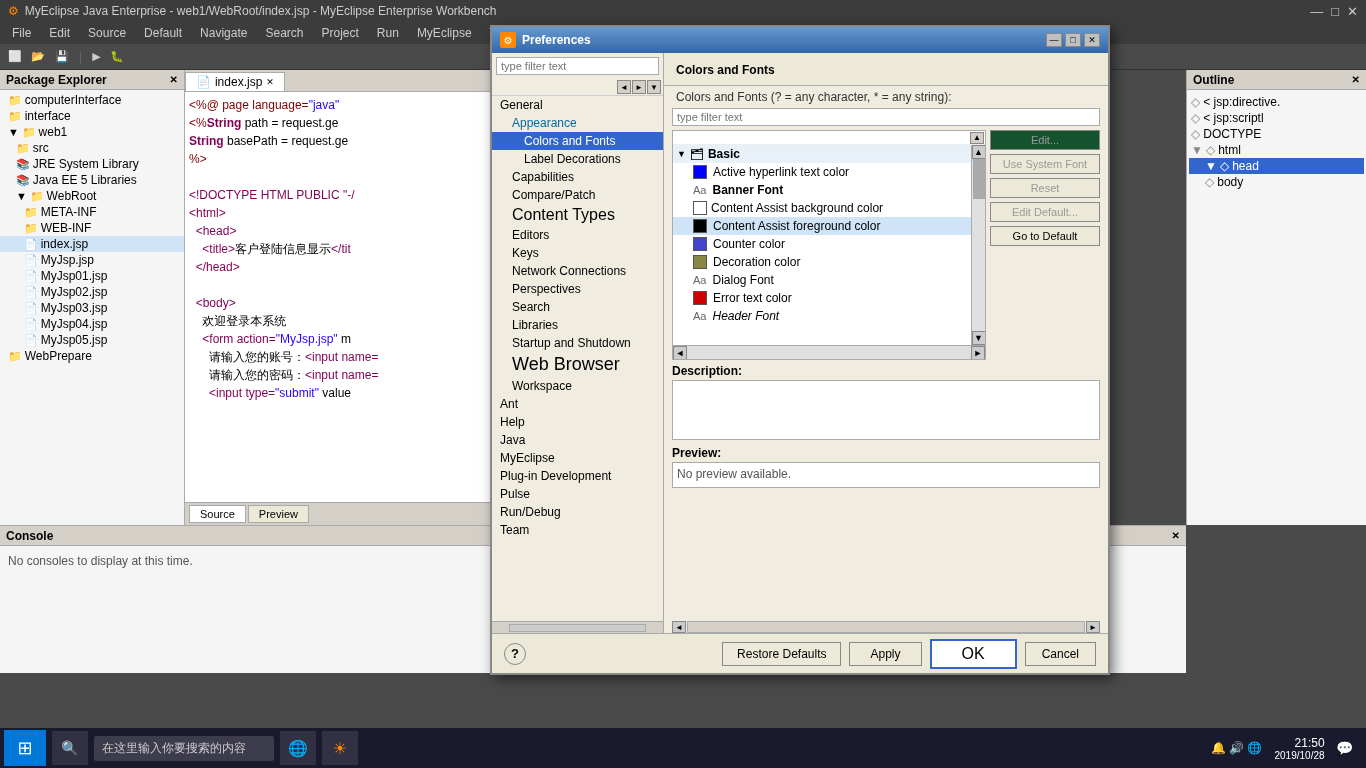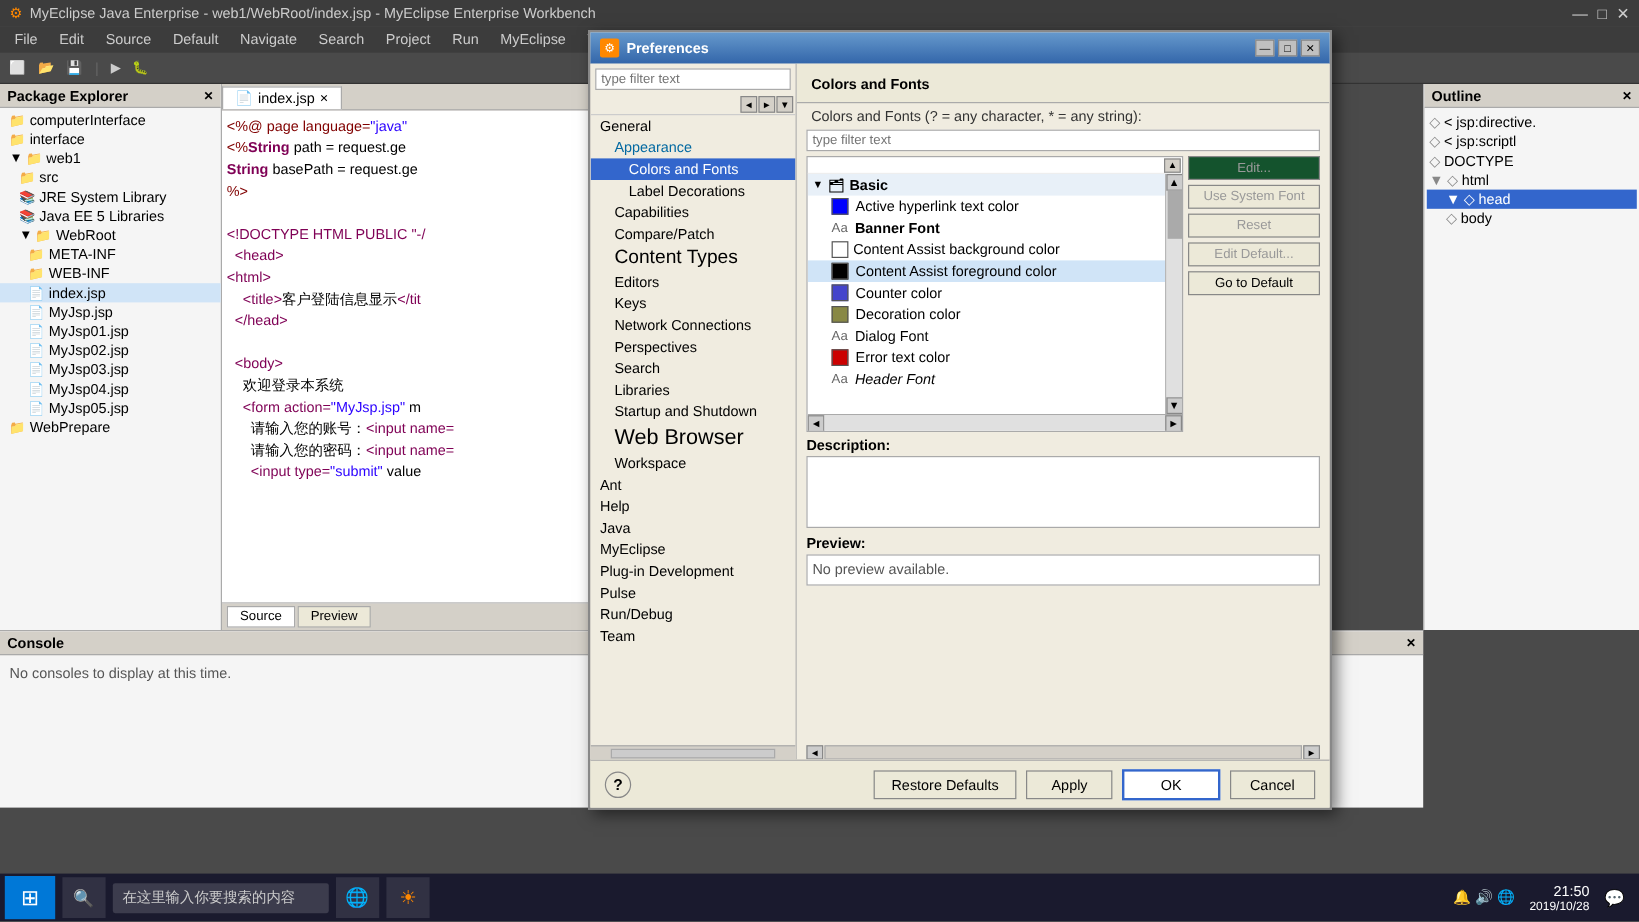--- a/index.html
+++ b/index.html
@@ -176,22 +176,22 @@
         <span style="font-size:9px;">✕</span>
       </div>
     </div>
     <div class="editor-content">
       <div class="code-line"><span class="jsp-tag">&lt;%@ page language=</span><span class="str">"java"</span></div>
       <div class="code-line"><span class="jsp-tag">&lt;%</span><span class="kw">String</span> path = request.ge</div>
       <div class="code-line"><span class="kw">String</span> basePath = request.ge</div>
       <div class="code-line"><span class="jsp-tag">%&gt;</span></div>
       <div class="code-line">&nbsp;</div>
       <div class="code-line"><span class="tag">&lt;!DOCTYPE HTML PUBLIC "-/</span></div>
+      <div class="code-line"><span class="tag">&lt;html&gt;</span></div>
       <div class="code-line">&nbsp;&nbsp;<span class="tag">&lt;head&gt;</span></div>
-      <div class="code-line"><span class="tag">&lt;html&gt;</span></div>
       <div class="code-line">&nbsp;&nbsp;&nbsp;&nbsp;<span class="tag">&lt;title&gt;</span>客户登陆信息显示<span class="tag">&lt;/tit</span></div>
       <div class="code-line">&nbsp;&nbsp;<span class="tag">&lt;/head&gt;</span></div>
       <div class="code-line">&nbsp;</div>
       <div class="code-line">&nbsp;&nbsp;<span class="tag">&lt;body&gt;</span></div>
       <div class="code-line">&nbsp;&nbsp;&nbsp;&nbsp;欢迎登录本系统</div>
       <div class="code-line">&nbsp;&nbsp;&nbsp;&nbsp;<span class="tag">&lt;form action=</span><span class="str">"MyJsp.jsp"</span> m</div>
       <div class="code-line">&nbsp;&nbsp;&nbsp;&nbsp;&nbsp;&nbsp;请输入您的账号：<span class="tag">&lt;input name=</span></div>
       <div class="code-line">&nbsp;&nbsp;&nbsp;&nbsp;&nbsp;&nbsp;请输入您的密码：<span class="tag">&lt;input name=</span></div>
       <div class="code-line">&nbsp;&nbsp;&nbsp;&nbsp;&nbsp;&nbsp;<span class="tag">&lt;input type=</span><span class="str">"submit"</span> value</div>
     </div>
@@ -470,19 +470,19 @@
       </div>
     </div>
 
     <div style="height:40px; background:#ece9d8; border-top:1px solid #aaa; display:flex; align-items:center; justify-content:space-between; padding:0 12px; flex-shrink:0; position:relative;">
       <div style="display:flex; align-items:center;">
         <div style="width:22px; height:22px; border:1px solid #888; border-radius:50%; background:#ece9d8; display:flex; align-items:center; justify-content:center; font-size:13px; cursor:pointer; font-weight:bold;">?</div>
       </div>
       <div style="display:flex; gap:8px; align-items:center;">
         <button style="padding:4px 14px; background:#ece9d8; border:1px solid #888; cursor:pointer; font-size:12px;">Restore Defaults</button>
         <button style="padding:4px 20px; background:#ece9d8; border:1px solid #888; cursor:pointer; font-size:12px;">Apply</button>
-        <button style="padding:4px 30px; background:#fff; border:2px solid #3366cc; cursor:pointer; font-size:12px;">OK</button>
+        <button style="padding:4px 30px; background:#fff; border:2px solid #3366cc; cursor:pointer; font-size:16px;">OK</button>
         <button style="padding:4px 16px; background:#ece9d8; border:1px solid #888; cursor:pointer; font-size:12px;">Cancel</button>
       </div>
     </div>
   </div>
 
 </div>
 
 </body></html>

